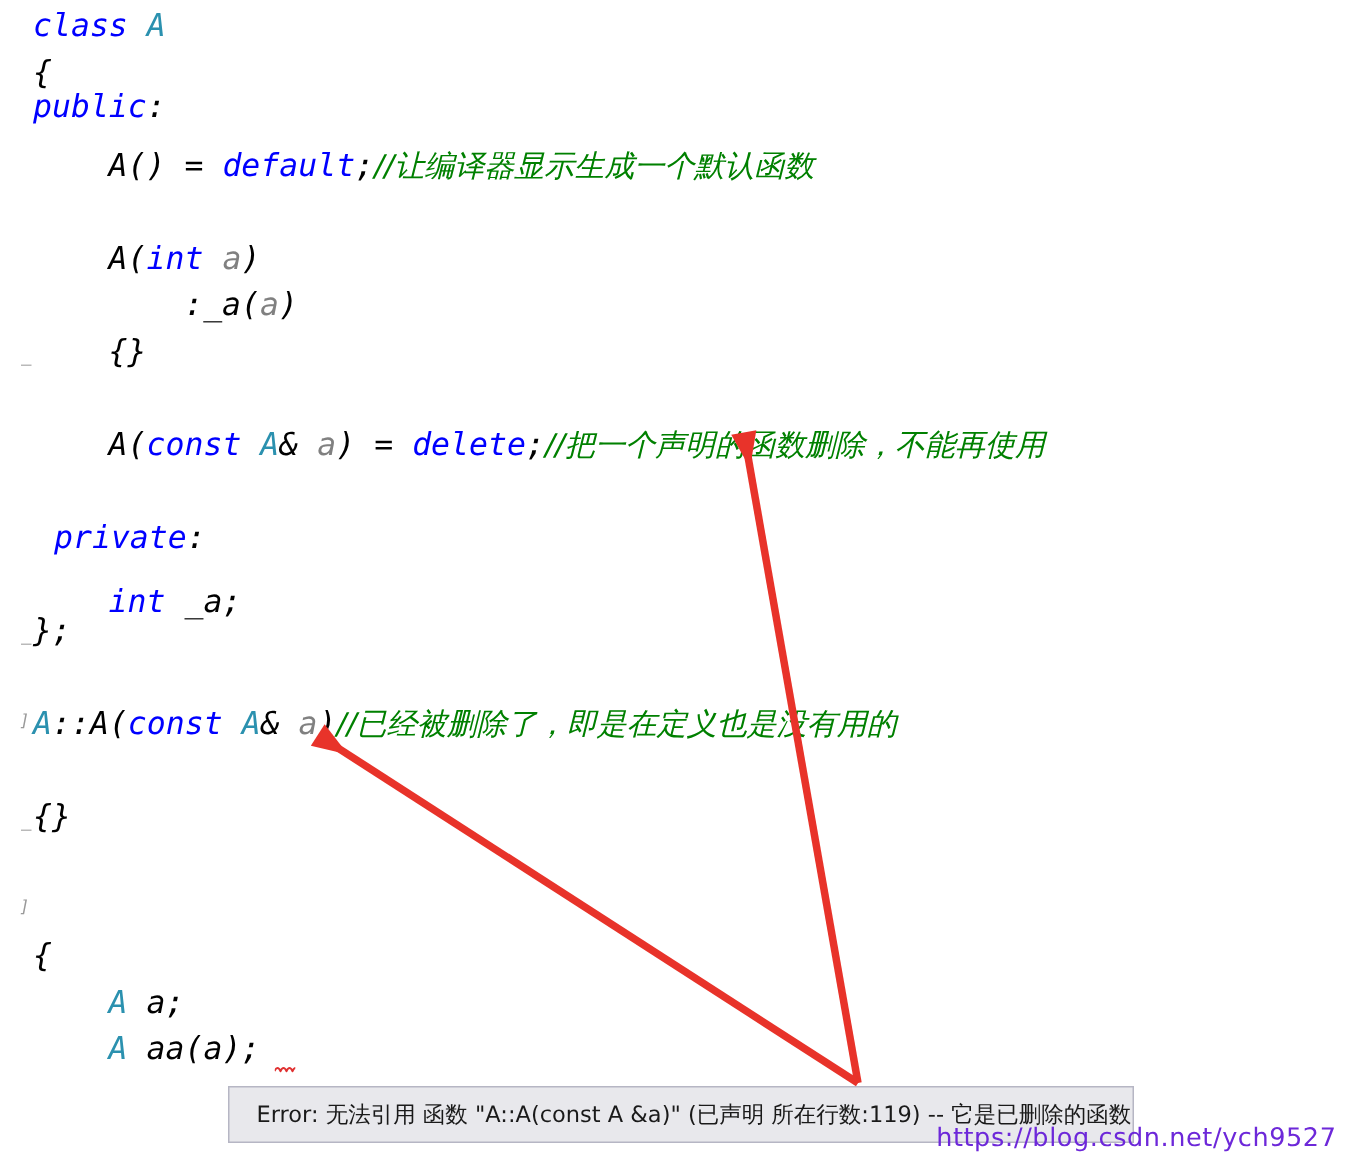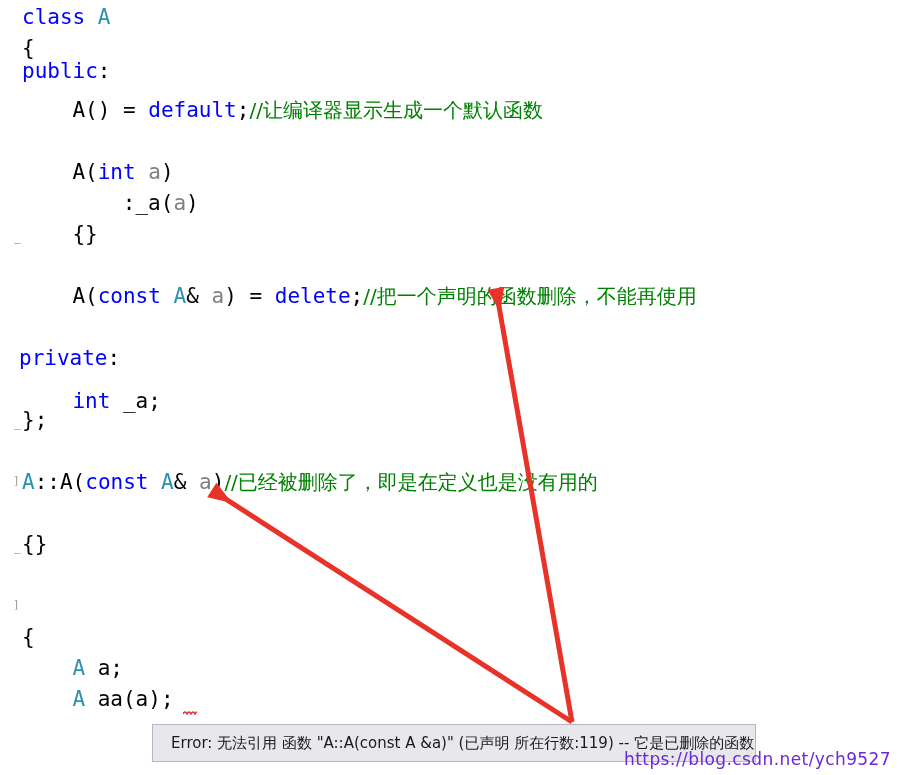--- a/index.html
+++ b/index.html
@@ -16,20 +16,21 @@
     font-family: "DejaVu Sans Mono", "Liberation Mono", monospace;
   }
 
   
   #code {
     position: absolute;
     left: 0;
     top: 0;
     width: 899px;
     height: 775px;
+    font-style: italic;
   }
   .line {
     position: absolute;
     left: 22px;
     height: 31px;
     line-height: 31px;
     white-space: pre;
     font-size: 21px;
     font-family: "DejaVu Sans Mono", "Liberation Mono", monospace;
     letter-spacing: 0px;
@@ -119,21 +120,21 @@
   <div id="code">
       <div class="line" style="top: 2px; left: 22px;"><span class="tok-kw">class </span><span class="tok-type">A</span></div>
       <div class="line" style="top: 33px; left: 22px;"><span class="tok-plain">{</span></div>
       <div class="line" style="top: 56px; left: 22px;"><span class="tok-kw">public</span><span class="tok-plain">:</span></div>
       <div class="line" style="top: 157px; left: 72.4px;"><span class="tok-plain">A(</span><span class="tok-kw">int</span><span class="tok-plain"> </span><span class="tok-param">a</span><span class="tok-plain">)</span></div>
       <div class="line" style="top: 95px; left: 72.4px;"><span class="tok-plain">A() = </span><span class="tok-kw">default</span><span class="tok-plain">;</span><span class="tok-comment">//让编译器显示生成一个默认函数</span></div>
       <div class="line" style="top: 188px; left: 122.8px;"><span class="tok-plain">:_a(</span><span class="tok-param">a</span><span class="tok-plain">)</span></div>
       <div class="gutter-dash" style="top: 243px;"></div>
       <div class="line" style="top: 219px; left: 72.4px;"><span class="tok-plain">{}</span></div>
       <div class="line" style="top: 281px; left: 72.4px;"><span class="tok-plain">A(</span><span class="tok-kw">const</span><span class="tok-plain"> </span><span class="tok-type">A</span><span class="tok-plain">&amp; </span><span class="tok-param">a</span><span class="tok-plain">) = </span><span class="tok-kw">delete</span><span class="tok-plain">;</span><span class="tok-comment">//把一个声明的函数删除，不能再使用</span></div>
-      <div class="line" style="top: 343px; left: 19px;"><span class="tok-kw">private</span><span class="tok-plain">:</span></div>
+      <div class="line" style="top: 343px; left: 36px;"><span class="tok-kw">private</span><span class="tok-plain">:</span></div>
       <div class="line" style="top: 386px; left: 72.4px;"><span class="tok-kw">int</span><span class="tok-plain"> _a;</span></div>
       <div class="gutter-dash" style="top: 429px;"></div>
       <div class="line" style="top: 405px; left: 22px;"><span class="tok-plain">};</span></div>
       <div class="gutter-mark" style="top: 475px;">]</div>
       <div class="line" style="top: 467px; left: 22px;"><span class="tok-type">A</span><span class="tok-plain">::A(</span><span class="tok-kw">const</span><span class="tok-plain"> </span><span class="tok-type">A</span><span class="tok-plain">&amp; </span><span class="tok-param">a</span><span class="tok-plain">)</span><span class="tok-comment">//已经被删除了，即是在定义也是没有用的</span></div>
       <div class="gutter-dash" style="top: 553px;"></div>
       <div class="line" style="top: 529px; left: 22px;"><span class="tok-plain">{}</span></div>
       <div class="gutter-mark" style="top: 599px;">]</div>
       <div class="line" style="top: 622px; left: 22px;"><span class="tok-plain">{</span></div>
       <div class="line" style="top: 653px; left: 72.4px;"><span class="tok-type">A</span><span class="tok-plain"> a;</span></div>

